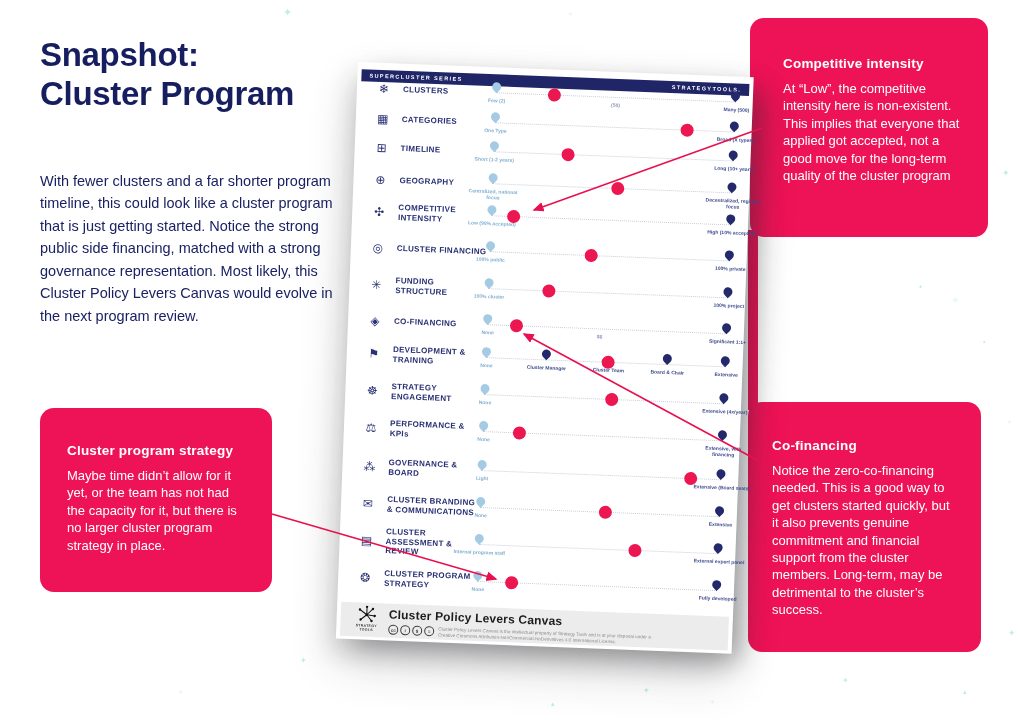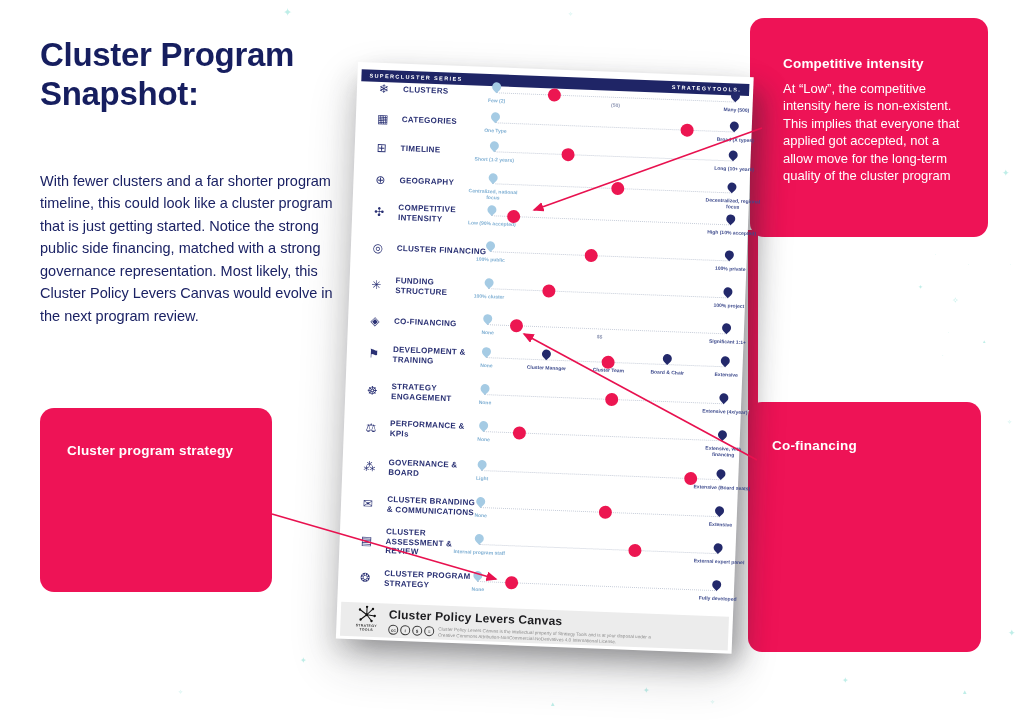--- a/index.html
+++ b/index.html
@@ -96,43 +96,45 @@
     <span class="spark" style="left: 842px; top: 676px; font-size: 8px;">✦</span>
     <span class="spark" style="left: 710px; top: 698px; font-size: 6px;">✧</span>
     <span class="spark" style="left: 643px; top: 686px; font-size: 8px;">✦</span>
     <span class="spark" style="left: 551px; top: 700px; font-size: 7px;">▴</span>
     <span class="spark" style="left: 300px; top: 656px; font-size: 8px;">✦</span>
     <span class="spark" style="left: 178px; top: 688px; font-size: 6px;">✧</span>
     <span class="spark" style="left: 248px; top: 586px; font-size: 5px;">·</span>
   </div>
 
 <div class="page-title">
+  <div>Snapshot:</div>
   <div>Cluster Program</div>
-  <div>Snapshot:</div>
 </div>
 <div class="intro">With fewer clusters and a far shorter program timeline, this could look like a cluster program that is just getting started. Notice the strong public side financing, matched with a strong governance representation. Most likely, this Cluster Policy Levers Canvas would evolve in the next program review.</div>
 
 <div id="pink-stripe" class="pink"></div>
 
 <div id="box-competitive" class="callout pink">
   <div class="inner">
     <h3>Competitive intensity</h3>
-    <p>At “Low”, the competitive intensity here is non-existent. This implies that everyone that applied got accepted, not a allow move for the long-term quality of the cluster program</p>
+    <p>At “Low”, the competitive intensity here is non-existent. This implies that everyone that applied got accepted, not a good move for the long-term quality of the cluster program</p>
   </div>
 </div>
 
 <div id="box-cofinancing" class="callout pink">
   <div class="inner">
     <h3>Co-financing</h3>
+    <p>Notice the zero-co-financing needed. This is a good way to get clusters started quickly, but it also prevents genuine commitment and financial support from the cluster members. Long-term, may be detrimental to the cluster’s success.</p>
   </div>
 </div>
 
 <div id="box-strategy" class="callout pink">
   <div class="inner">
     <h3>Cluster program strategy</h3>
+    <p>Maybe time didn’t allow for it yet, or the team has not had the capacity for it, but there is no larger cluster program strategy in place.</p>
   </div>
 </div>
 
 <div class="sheet">
   <div class="topbar">
     <span>SUPERCLUSTER SERIES</span>
     <span>STRATEGYTOOLS.</span>
   </div>
   <div id="rows">
       <div class="row" style="top: 13px;">

